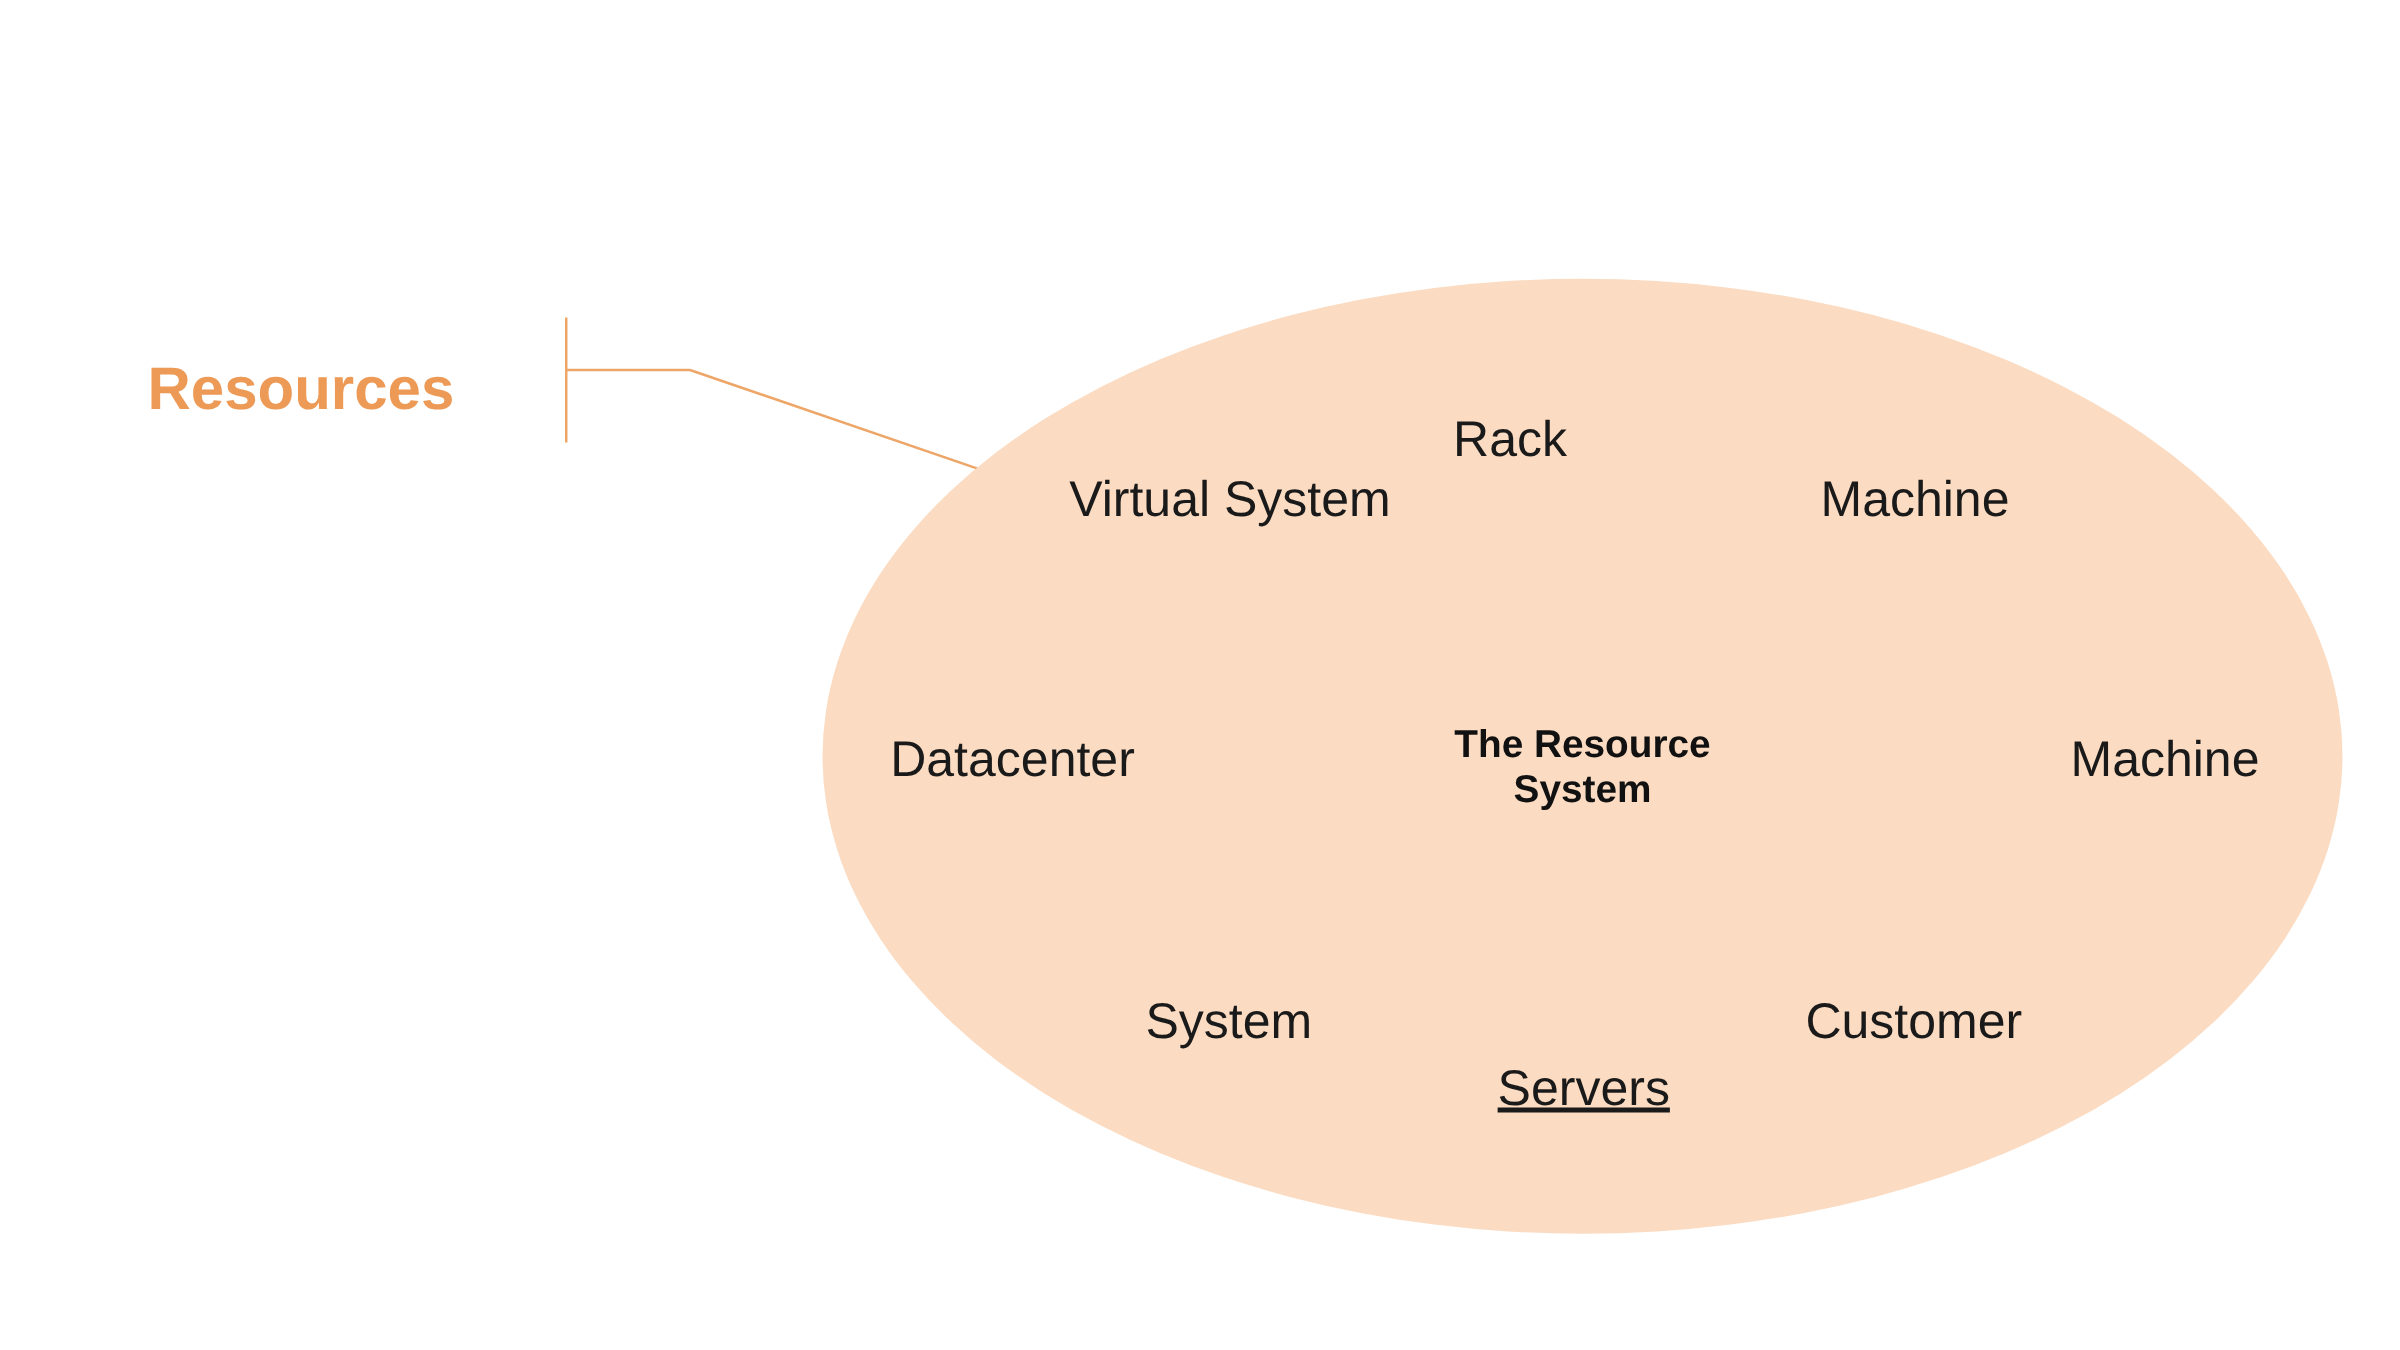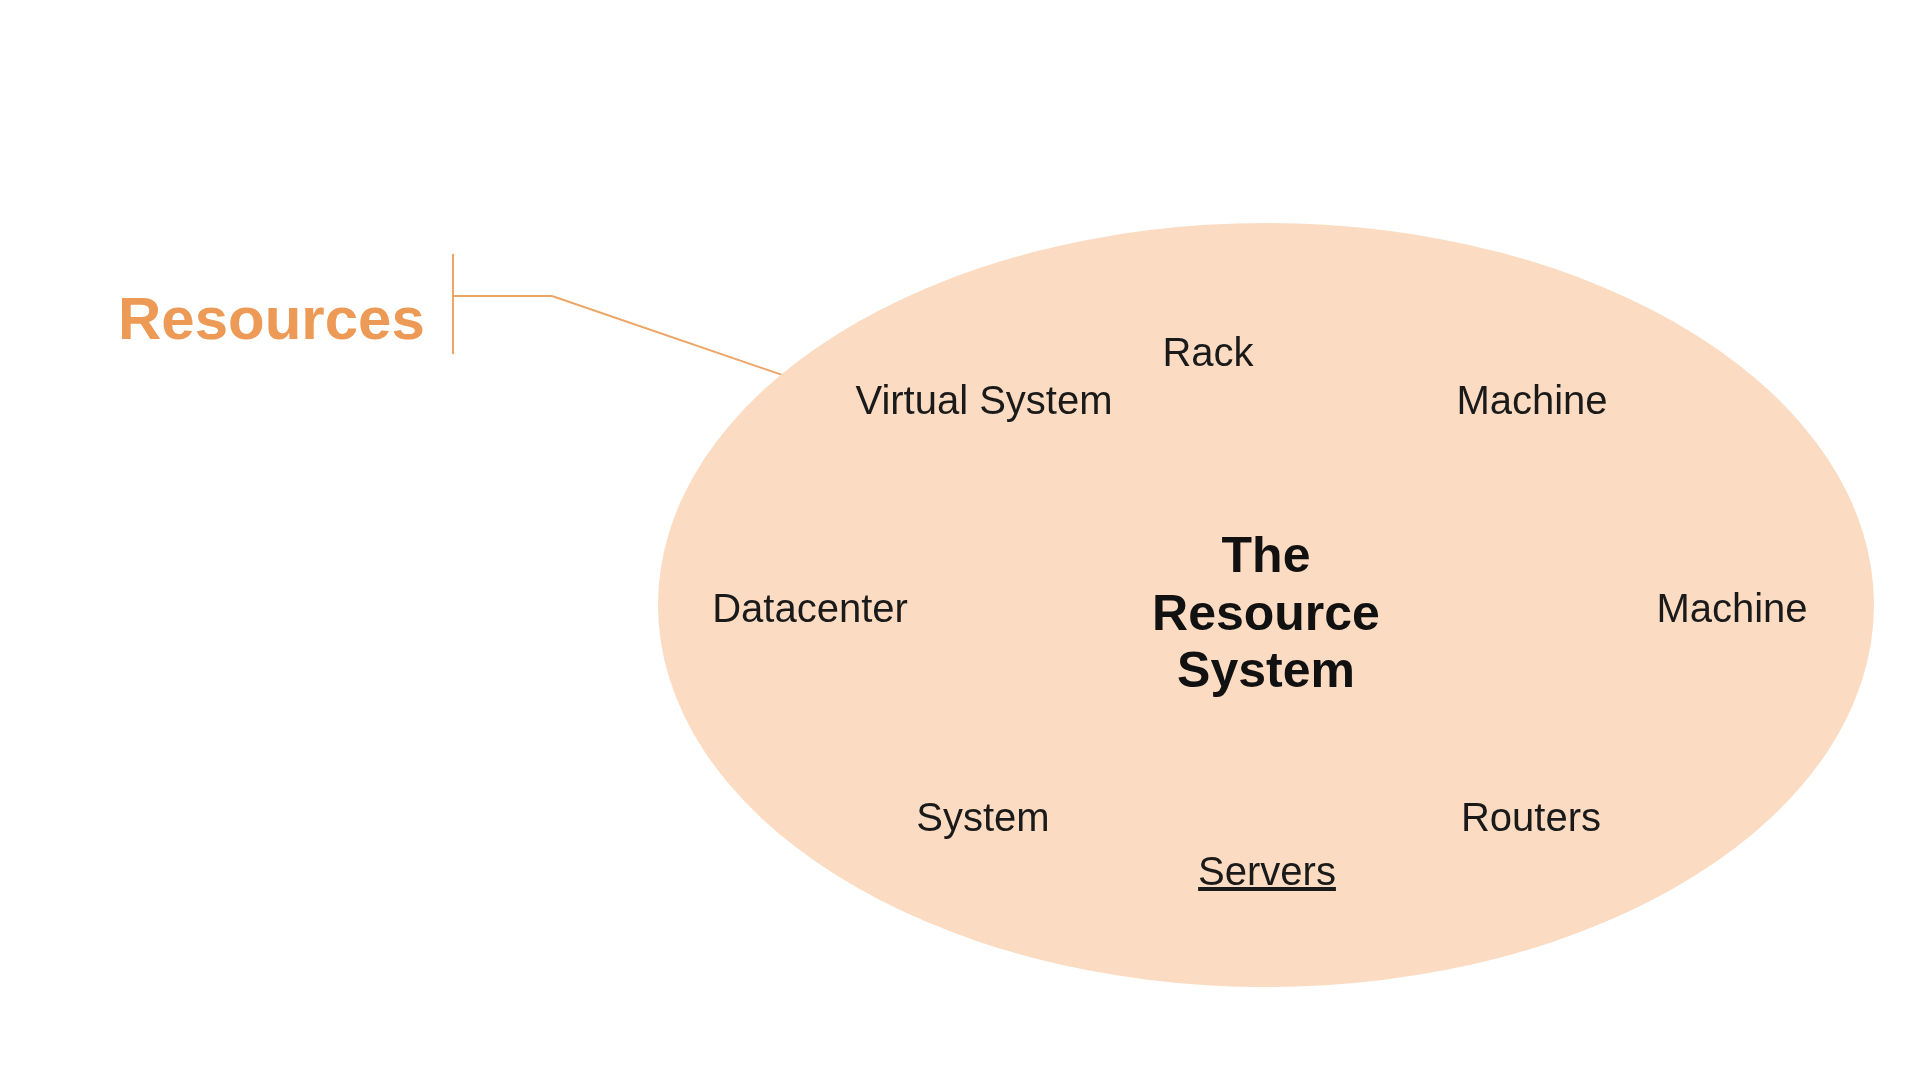--- a/index.html
+++ b/index.html
@@ -50,32 +50,32 @@
   .item-contact   { left: 1531px; top: 817px; }
 
   
   .center-title {
     position: absolute;
     left: 1266px;
     top: 613px;
     transform: translate(-50%, -50%);
     width: 300px;
     text-align: center;
-    font-size: 50px;
+    font-size: 31px;
     font-weight: bold;
     line-height: 1.15;
     color: #111111;
   }
 
   
   .callout-label {
     position: absolute;
     left: 118px;
     top: 284px;
-    font-size: 60px;
+    font-size: 48px;
     font-weight: bold;
     color: #ED9A56;
   }
 
   
   .connector-svg {
     position: absolute;
     left: 0;
     top: 0;
     width: 1920px;
@@ -107,15 +107,15 @@
   <div class="item item-routers">Machine</div>
 
   <div class="item item-datacenter">Datacenter</div>
 
   <div class="item item-customer">Machine</div>
 
   <div class="item item-circuit">System</div>
 
   <div class="item item-servers">Servers</div>
 
-  <div class="item item-contact">Routers</div>
+  <div class="item item-contact">Customer</div>
 
 </div>
 
 </body></html>

